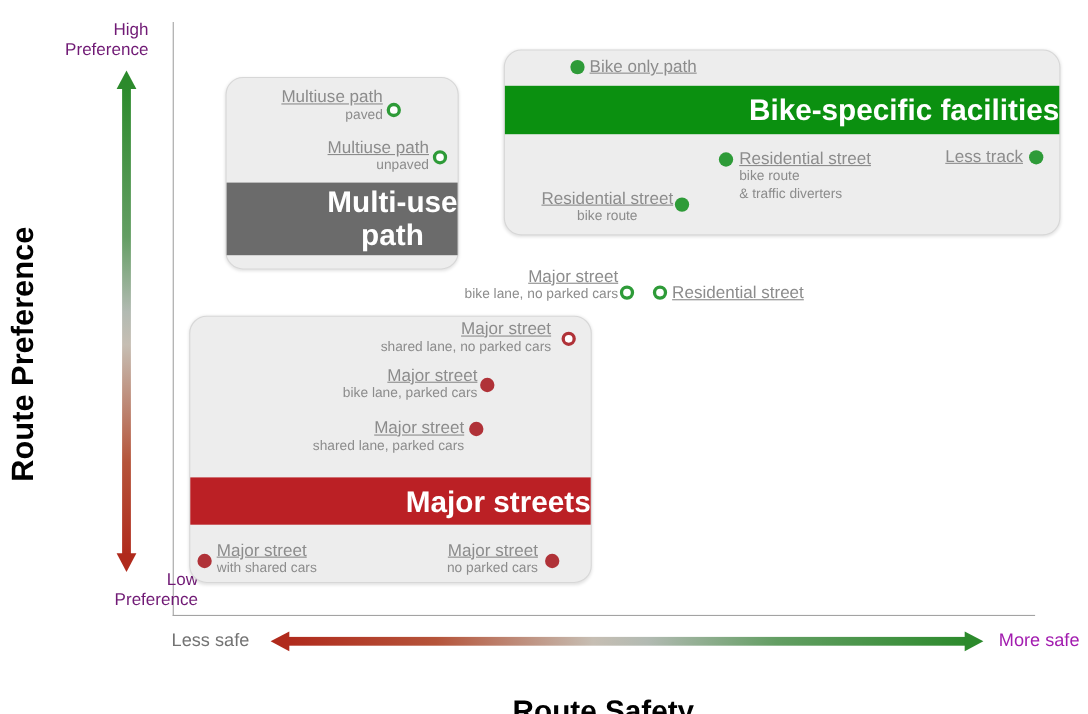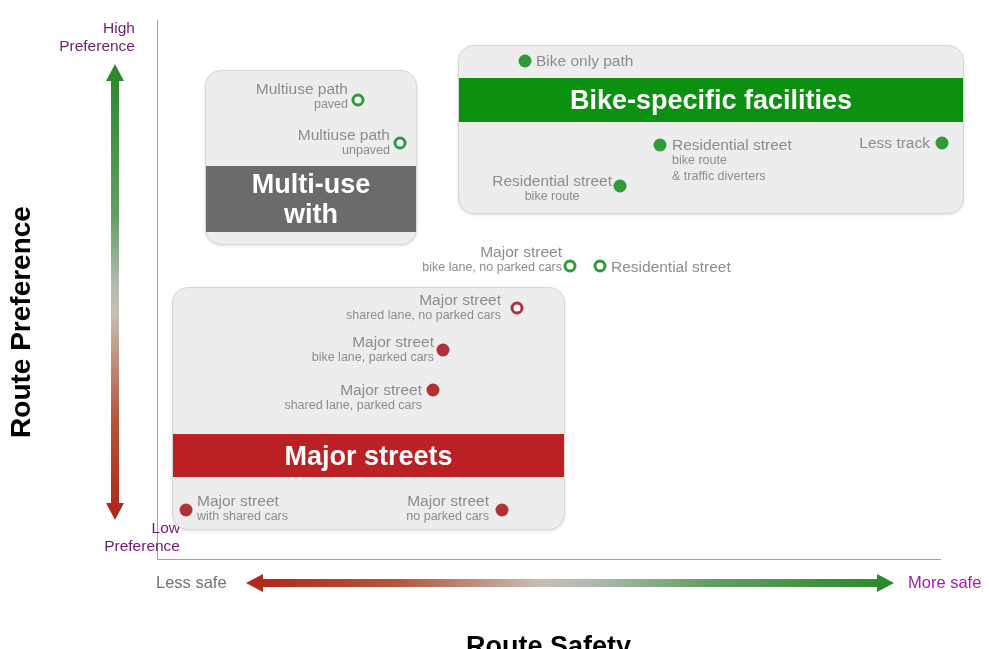--- a/index.html
+++ b/index.html
@@ -33,28 +33,28 @@
   #route-safety-title { position:absolute; left:157px; top:603px; width:783px; text-align:center;
     color:#000; font-size:27px; font-weight:bold;margin-top:28px; }
   #route-preference-wrap { position:absolute; left:21px; top:322px; width:0; height:0;
     display:flex; align-items:center; justify-content:center; }
   #route-preference-title { white-space:nowrap; transform:rotate(-90deg); color:#000;
     font-size:28px; font-weight:bold; }
 
   
   .group-box { position:absolute; background:#ededed; border:1px solid #d7d7d7; border-radius:16px;
     box-shadow:0 1px 3px rgba(0,0,0,.12); }
-  .group-band { position:absolute; left:0; right:0; display:flex; align-items:center; justify-content:center; }
+  .group-band { position:absolute; left:0; right:0; display:flex; align-items:center; justify-content:flex-end; }
   .band-label { color:#fff; font-size:27px; font-weight:bold; line-height:30px; text-align:center; white-space:pre-line; }
 
   
   .dot { position:absolute; width:13px; height:13px; border-radius:50%; transform:translate(-50%,-50%); }
   .dot.open { width:7px; height:7px; background:#fff !important; border:3px solid; }
   .pt-label { position:absolute; color:#8c8c8c; white-space:nowrap; }
-  .pt-label .main { font-size:15.5px; line-height:17px; }
+  .pt-label .main { font-size:15.5px; line-height:17px;text-decoration:underline; }
   .pt-label .sub  { font-size:12.5px; line-height:15.5px; }
 </style>
 </head>
 <body>
 
 <div id="canvas">
 
   <div id="y-axis-line" class="axis-line"></div>
   <div id="x-axis-line" class="axis-line"></div>
 
@@ -80,29 +80,29 @@
   </div>
 
   <div id="less-safe-label">Less safe</div>
   <div id="more-safe-label">More safe</div>
   <div id="route-safety-title">Route Safety</div>
 
   <div id="plot">
       <div class="group-box" style="left: 205px; top: 70px; width: 210px; height: 173px;">
         <div class="group-band" style="top: 95px; height: 66px; background: rgb(107, 107, 107);">
           <div class="band-label">Multi-use
-with</div>
+path</div>
         </div>
       </div>
       <div class="group-box" style="left: 458px; top: 45px; width: 504px; height: 167px;">
         <div class="group-band" style="top: 32px; height: 44px; background: rgb(11, 144, 16);">
           <div class="band-label">Bike-specific facilities</div>
         </div>
       </div>
-      <div class="group-box" style="left: 172px; top: 287px; width: 364px; height: 241px; padding-left: 27px;">
+      <div class="group-box" style="left: 172px; top: 287px; width: 364px; height: 241px;">
         <div class="group-band" style="top: 146px; height: 43px; background: rgb(187, 32, 37);">
           <div class="band-label">Major streets</div>
         </div>
       </div>
       <div class="pt-label" style="top: 80px; right: 641px; text-align: right;">
         <div class="main">Multiuse path</div>
         <div class="sub">paved</div>
       </div>
       <div class="dot open" style="left: 358px; top: 100px; border-color: rgb(46, 155, 56);"></div>
       <div class="pt-label" style="top: 126px; right: 599px; text-align: right;">

